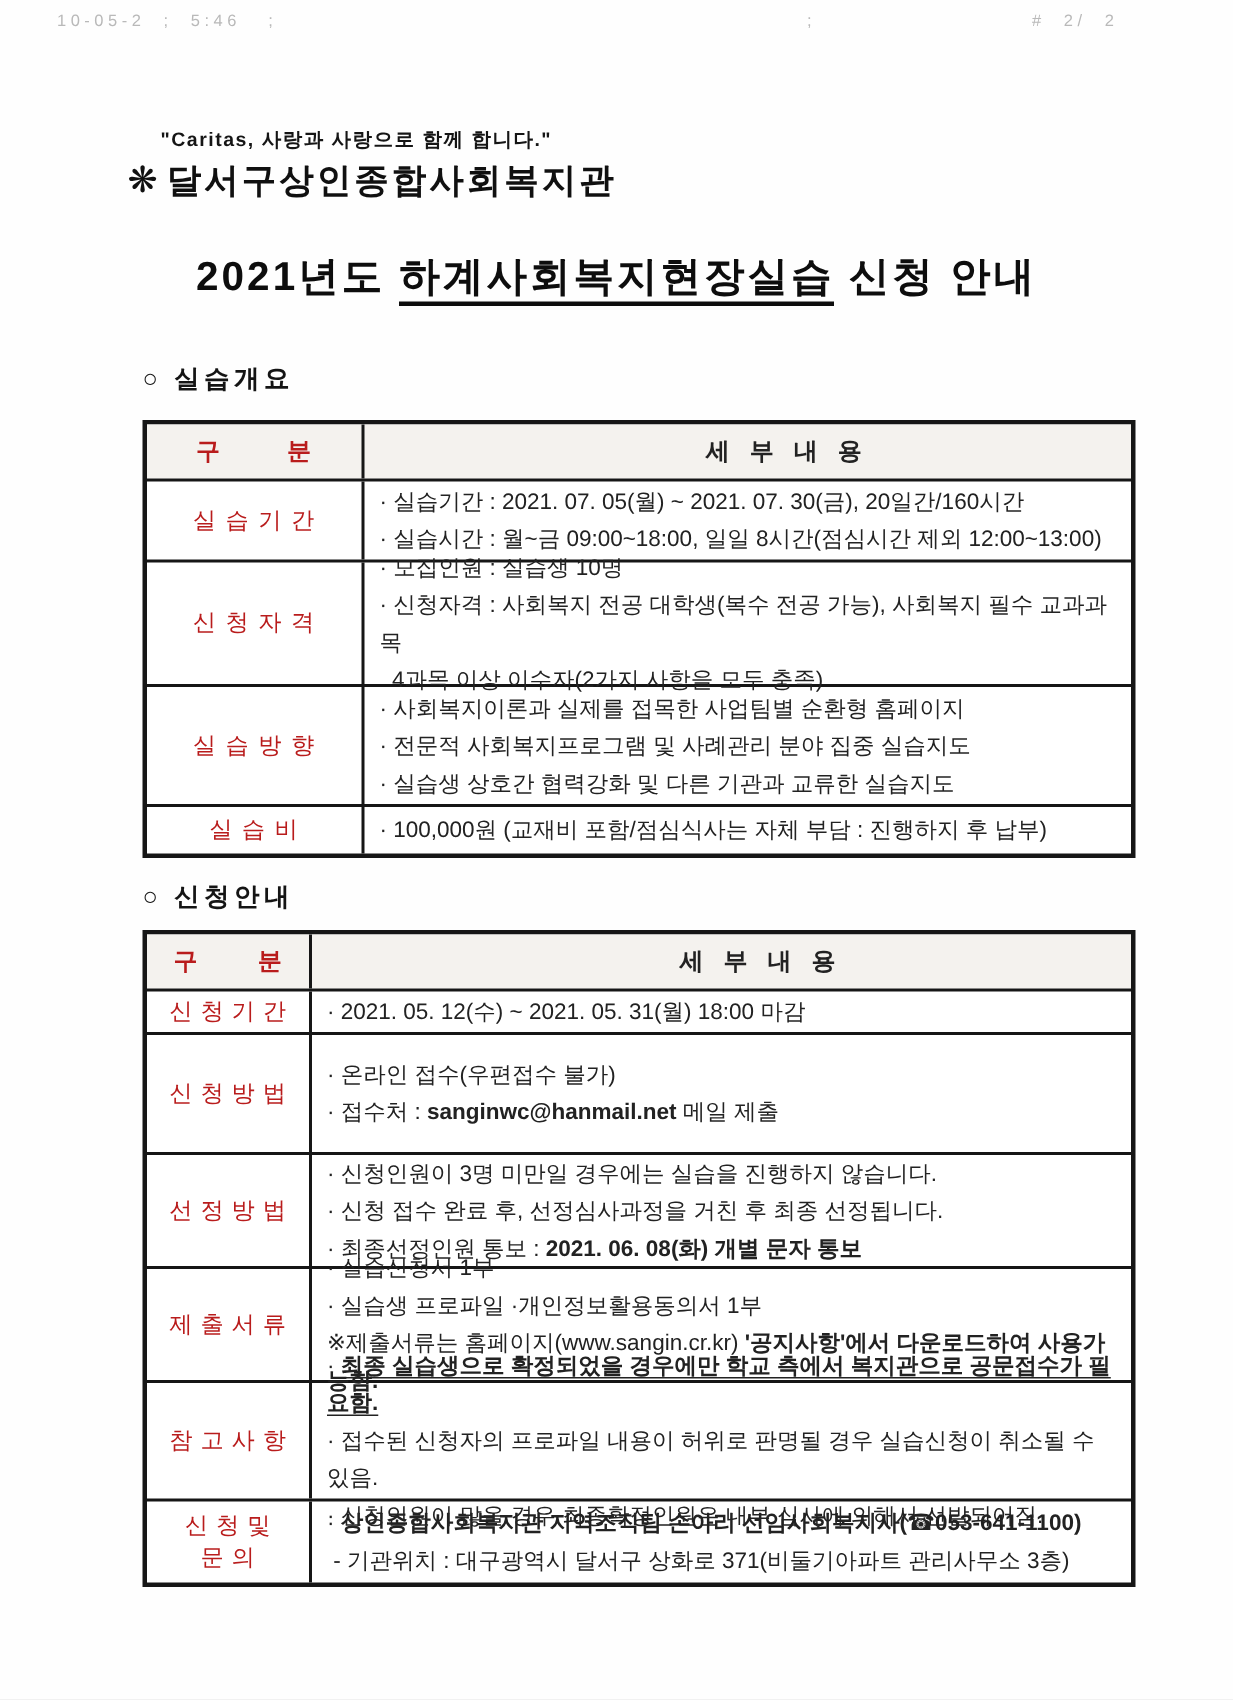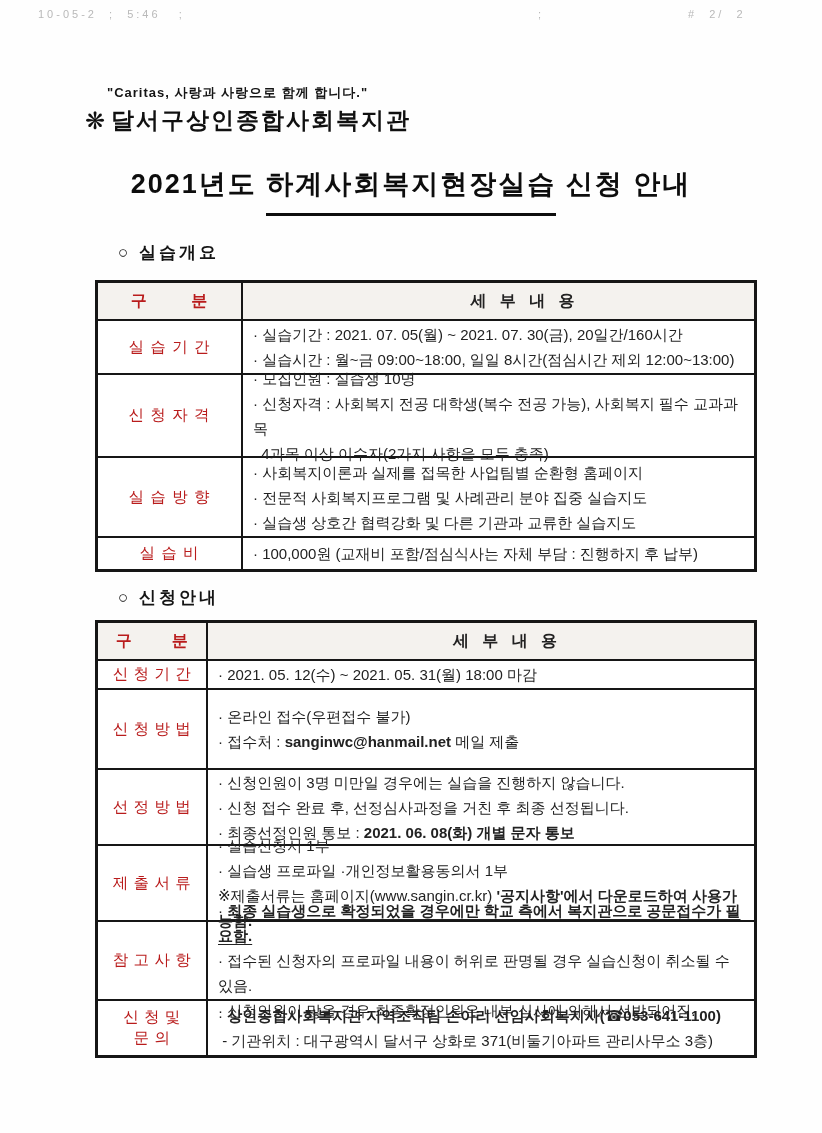--- a/index.html
+++ b/index.html
@@ -25,25 +25,25 @@
   .brand { position:absolute; top:84px; left:85px; }
   .slogan { font-size:13px; font-weight:bold; letter-spacing:1px; margin-left:22px; color:#151515; }
   .org-row { display:flex; align-items:center; margin-top:3px; }
   .logo { font-size:24px; line-height:24px; margin-right:6px; color:#111; }
   .org-name { font-size:23px; font-weight:bold; letter-spacing:2px; color:#101010; }
 
   
   .title { position:absolute; top:166px; left:0; width:100%;
            text-align:center; font-size:27px; font-weight:bold;
            letter-spacing:2px; color:#0d0d0d; white-space:pre; }
-  .title .em { border-bottom:3px solid #0d0d0d; padding-bottom:14px; }
+  .title .em { border-bottom:3px solid #0d0d0d; padding-bottom:2px; }
 
   
   .section-heading { position:absolute; left:95px;
-           font-size:17px; font-weight:bold; letter-spacing:3px; color:#141414; white-space:pre;margin-left:23px; }
+           font-size:17px; font-weight:bold; letter-spacing:3px; color:#141414; white-space:pre; }
   #sec1-heading { top:241px; }
   #sec2-heading { top:586px; }
 
   
   .doc-table { position:absolute; left:95px; width:662px;
                border:3px solid #161616; background:#fff; }
   #table1 { top:280px; }
   #table2 { top:620px; }
   .t-row { display:flex; border-top:2px solid #161616; }
   .t-row:first-child { border-top:none; }

